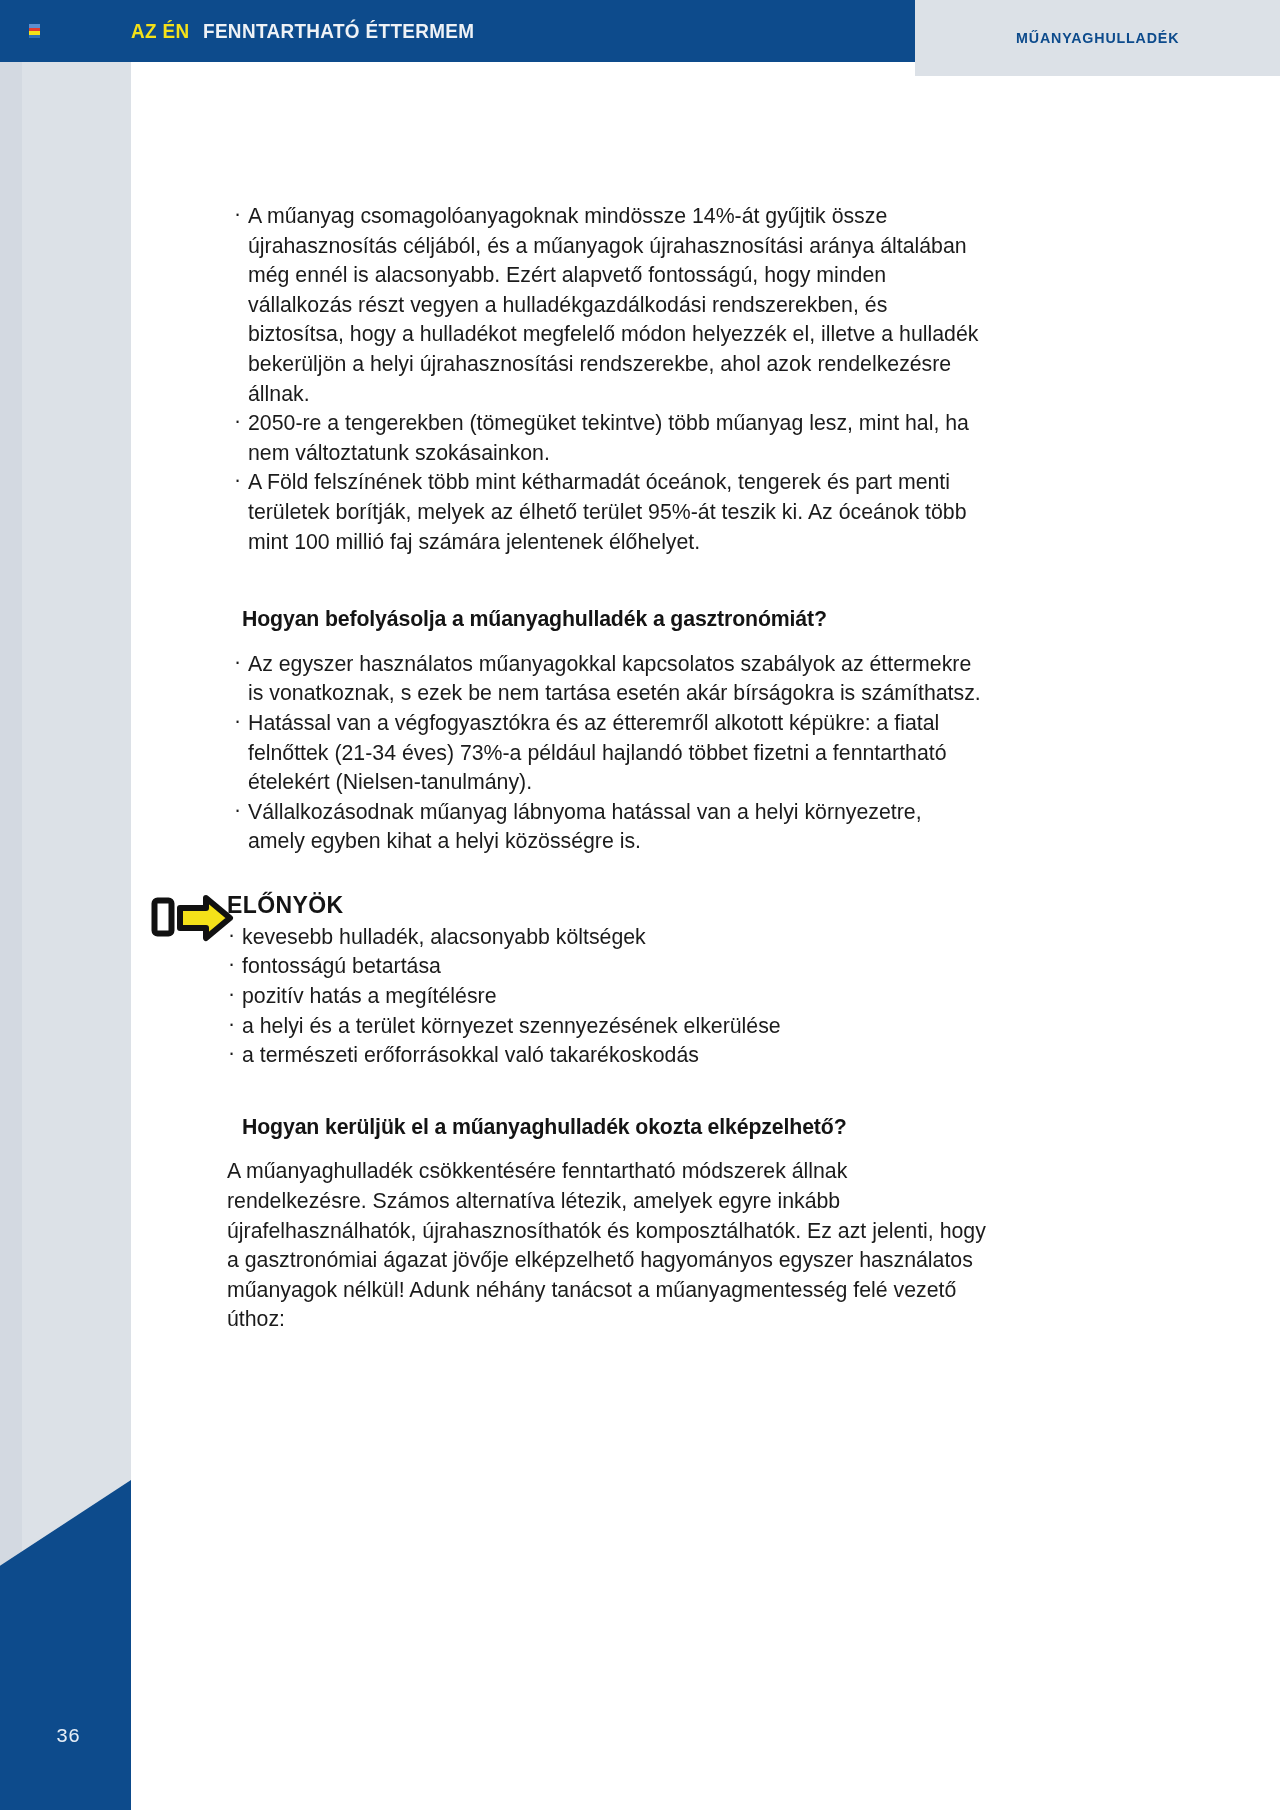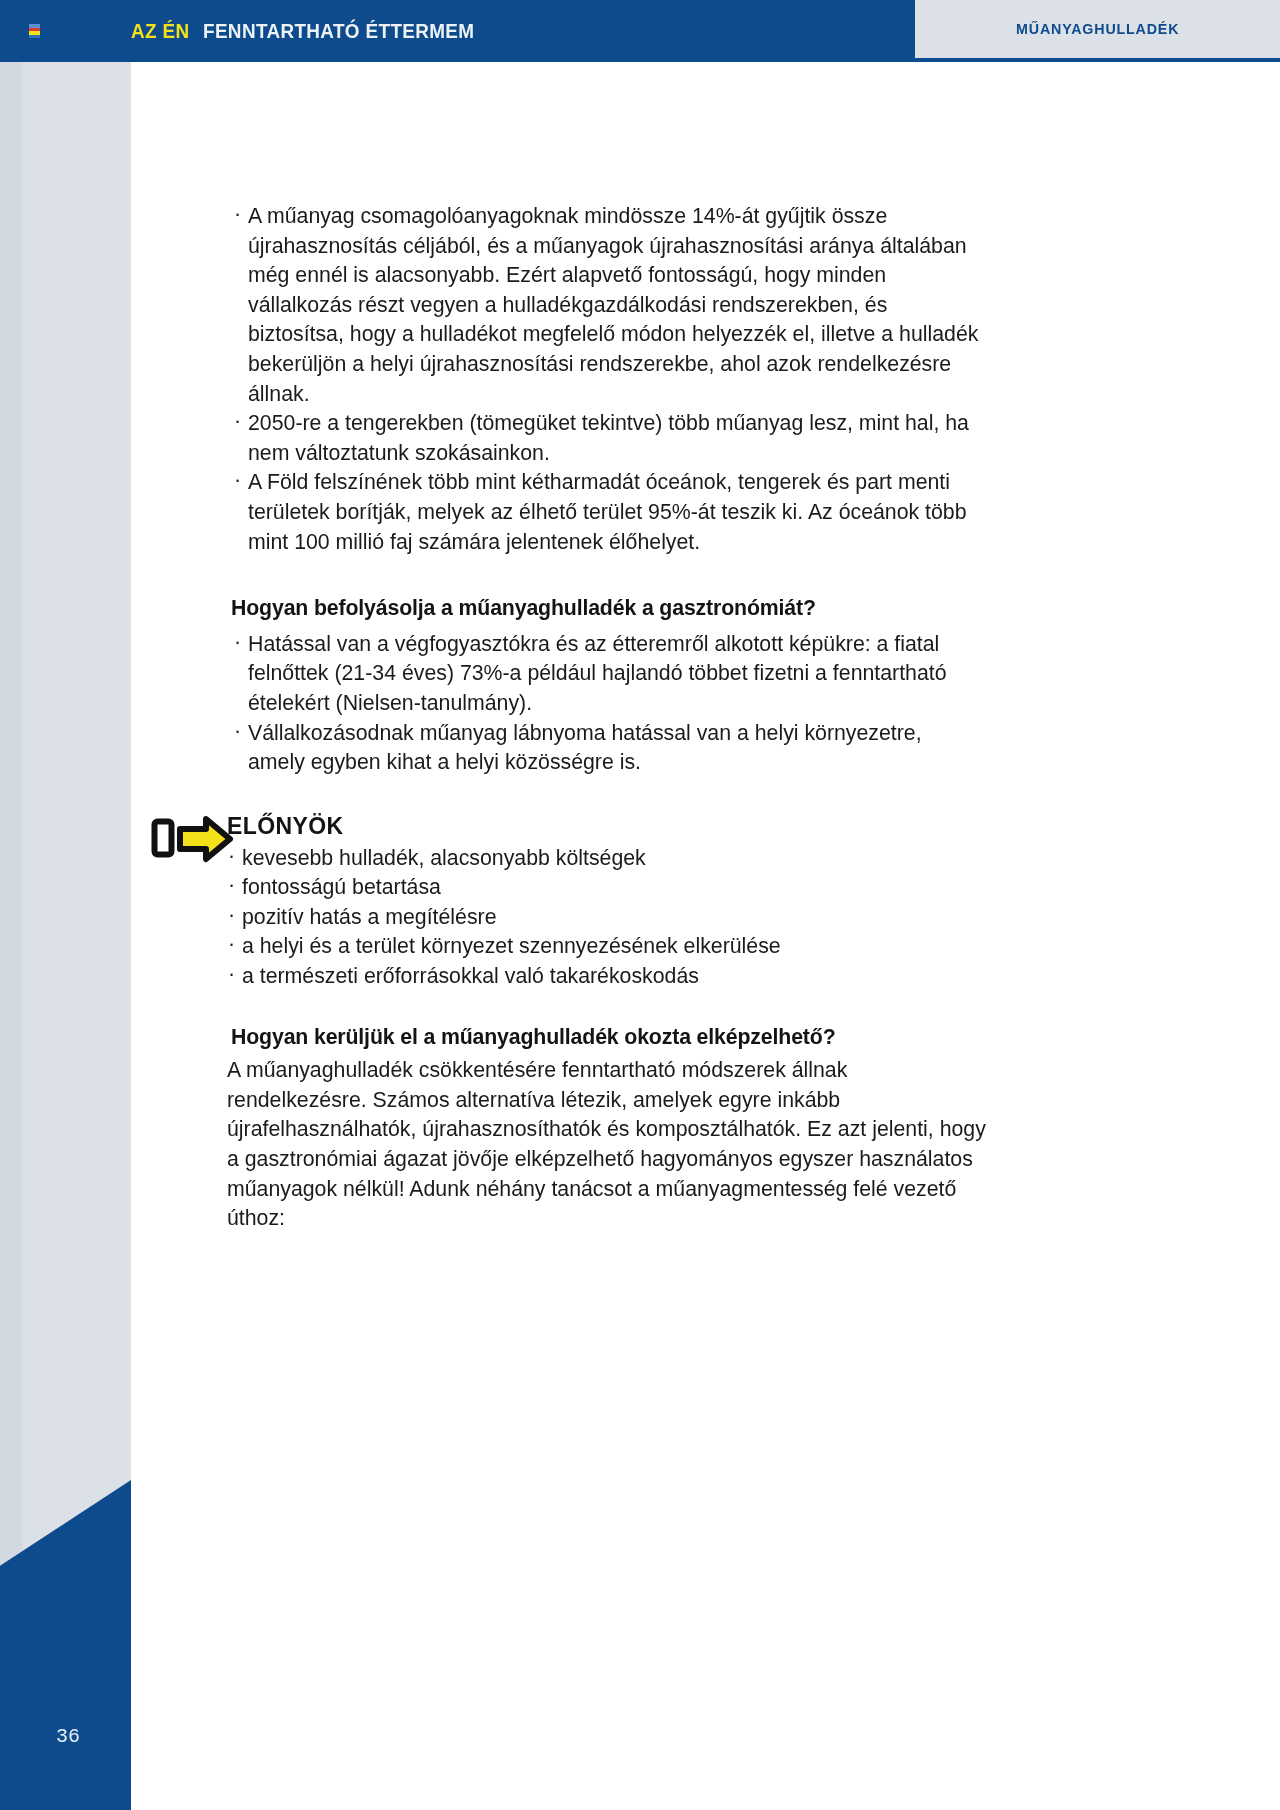--- a/index.html
+++ b/index.html
@@ -66,21 +66,21 @@
     top: 0;
     width: 915px;
     height: 62px;
     background: #0d4b8c;
   }
   .header-chip {
     position: absolute;
     left: 915px;
     top: 0;
     width: 365px;
-    height: 58px;
+    height: 76px;
     background: #dce1e7;
     display: flex;
     align-items: center;
     justify-content: center;
   }
   .header-chip-label {
     color: #0d4b8c;
     font-size: 15.5px;
     font-weight: bold;
     letter-spacing: 0.9px;
@@ -153,21 +153,21 @@
     top: -2px;
     font-size: 21.3px;
     line-height: 29.6px;
     color: #1b1b1b;
   }
 
   .section-heading {
     font-weight: bold;
     font-size: 21.3px;
     line-height: 29.6px;
-    margin: 4px;
+    margin: 15px;
     color: #141414;
     letter-spacing: -0.15px;
   }
 
   .gap-lg { height: 27px; }
 
   .para {
     margin: 0;
     font-size: 21.3px;
     line-height: 29.6px;
@@ -264,20 +264,21 @@
       <li>A műanyag csomagolóanyagoknak mindössze 14%-át gyűjtik össze újrahasznosítás céljából, és a műanyagok újrahasznosítási aránya általában még ennél is alacsonyabb. Ezért alapvető fontosságú, hogy minden vállalkozás részt vegyen a hulladékgazdálkodási rendszerekben, és biztosítsa, hogy a hulladékot megfelelő módon helyezzék el, illetve a hulladék bekerüljön a helyi újrahasznosítási rendszerekbe, ahol azok rendelkezésre állnak.</li>
       <li>2050-re a tengerekben (tömegüket tekintve) több műanyag lesz, mint hal, ha nem változtatunk szokásainkon.</li>
       <li>A Föld felszínének több mint kétharmadát óceánok, tengerek és part menti területek borítják, melyek az élhető terület 95%-át teszik ki. Az óceánok több mint 100 millió faj számára jelentenek élőhelyet.</li>
     </ul>
 
     <div class="gap-lg"></div>
 
     <p class="section-heading">Hogyan befolyásolja a műanyaghulladék a gasztronómiát?</p>
 
     <ul class="bullets">
+      <li>Az egyszer használatos műanyagokkal kapcsolatos szabályok az éttermekre is vonatkoznak, s ezek be nem tartása esetén akár bírságokra is számíthatsz.</li>
       <li>Hatással van a végfogyasztókra és az étteremről alkotott képükre: a fiatal felnőttek (21-34 éves) 73%-a például hajlandó többet fizetni a fenntartható ételekért (Nielsen-tanulmány).</li>
       <li>Vállalkozásodnak műanyag lábnyoma hatással van a helyi környezetre, amely egyben kihat a helyi közösségre is.</li>
     </ul>
 
     <div class="gap-lg"></div>
 
     <div style="position:relative;margin-left:-77px;width:840px;">
 
       <div class="adv-icon">
         <svg viewBox="0 0 86 50" width="86" height="50" xmlns="http://www.w3.org/2000/svg">

